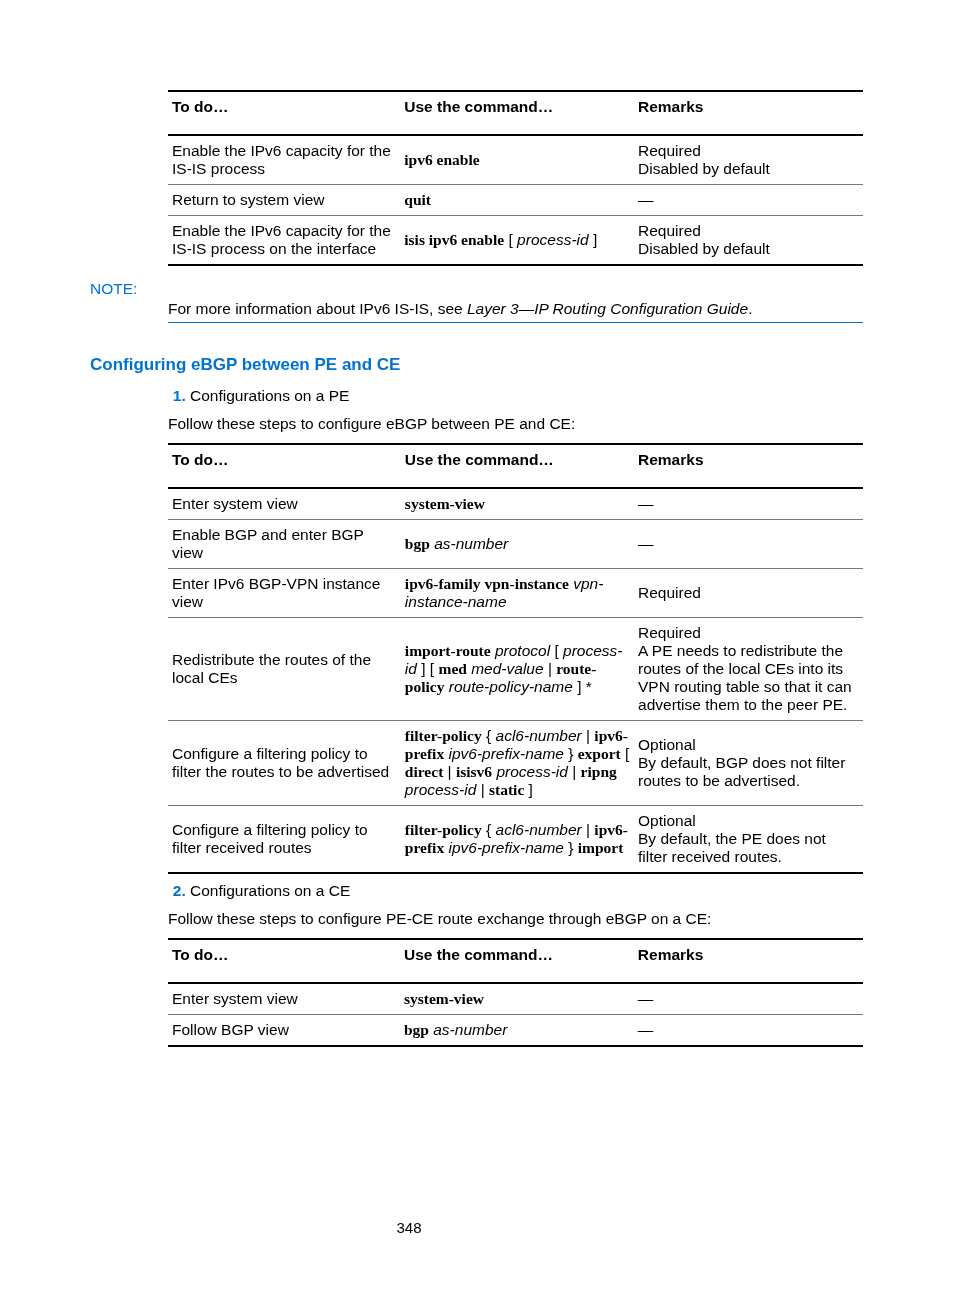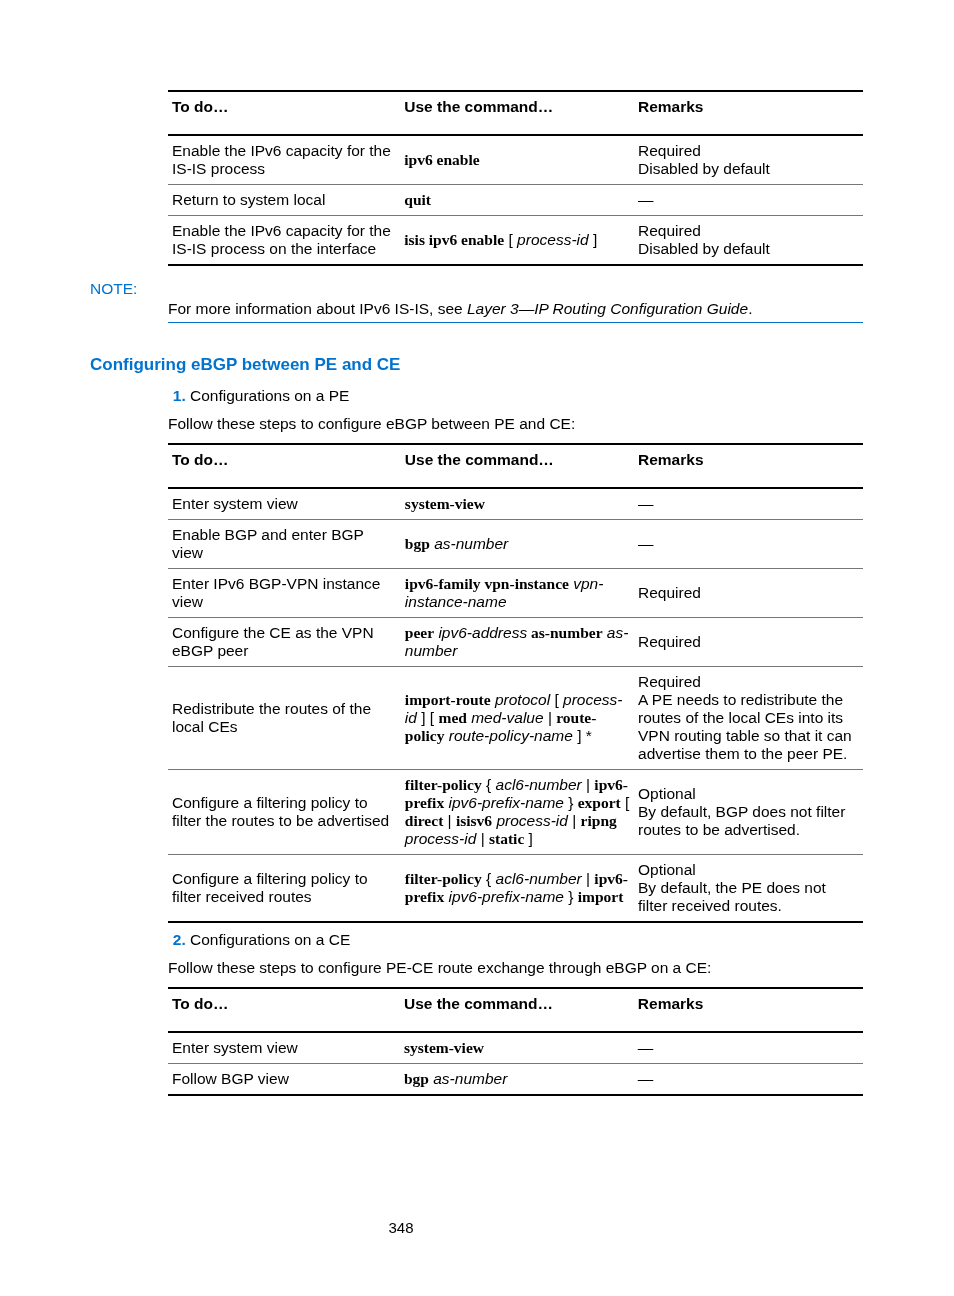--- a/index.html
+++ b/index.html
@@ -81,21 +81,21 @@
     p.instr {
       margin-left: 78px;
       margin-top: 10px;
       margin-bottom: 10px;
     }
     .b { font-weight: bold; font-family: Liberation Serif, serif; }
     .i { font-style: italic; }
     .page-num {
       position: absolute;
       bottom: 60px;
-      left: 8px;
+      left: 16px;
       width: 786px;
       text-align: center;
       font-size: 15px;
     }
     .rem-line { display:block; }
   </style>
 </head>
 <body>
 
 <table>
@@ -109,21 +109,21 @@
   <tbody>
     <tr>
       <td>Enable the IPv6 capacity for the IS-IS process</td>
       <td><span class="b">ipv6 enable</span></td>
       <td>
         <span class="rem-line">Required</span>
         <span class="rem-line">Disabled by default</span>
       </td>
     </tr>
     <tr>
-      <td>Return to system local</td>
+      <td>Return to system view</td>
       <td><span class="b">quit</span></td>
       <td>—</td>
     </tr>
     <tr>
       <td>Enable the IPv6 capacity for the IS-IS process on the interface</td>
       <td><span class="b">isis ipv6 enable</span><span> [ </span><span class="i">process-id</span><span> ]</span></td>
       <td>
         <span class="rem-line">Required</span>
         <span class="rem-line">Disabled by default</span>
       </td>
@@ -162,25 +162,20 @@
       <td>Enable BGP and enter BGP view</td>
       <td><span class="b">bgp</span><span class="i"> as-number</span></td>
       <td>—</td>
     </tr>
     <tr>
       <td>Enter IPv6 BGP-VPN instance view</td>
       <td><span class="b">ipv6-family vpn-instance</span><span class="i"> vpn-instance-name</span></td>
       <td>Required</td>
     </tr>
     <tr>
-      <td>Configure the CE as the VPN eBGP peer</td>
-      <td><span class="b">peer</span><span class="i"> ipv6-address</span><span class="b"> as-number</span><span class="i"> as-number</span></td>
-      <td>Required</td>
-    </tr>
-    <tr>
       <td>Redistribute the routes of the local CEs</td>
       <td><span class="b">import-route</span><span class="i"> protocol</span><span> [ </span><span class="i">process-id</span><span> ] [ </span><span class="b">med</span><span class="i"> med-value</span><span> | </span><span class="b">route-policy</span><span class="i"> route-policy-name</span><span> ] *</span></td>
       <td>
         <span class="rem-line">Required</span>
         <span class="rem-line">A PE needs to redistribute the routes of the local CEs into its VPN routing table so that it can advertise them to the peer PE.</span>
       </td>
     </tr>
     <tr>
       <td>Configure a filtering policy to filter the routes to be advertised</td>
       <td><span class="b">filter-policy</span><span> { </span><span class="i">acl6-number</span><span> | </span><span class="b">ipv6-prefix</span><span class="i"> ipv6-prefix-name</span><span> } </span><span class="b">export</span><span> [ </span><span class="b">direct</span><span> | </span><span class="b">isisv6</span><span class="i"> process-id</span><span> | </span><span class="b">ripng</span><span class="i"> process-id</span><span> | </span><span class="b">static</span><span> ]</span></td>

